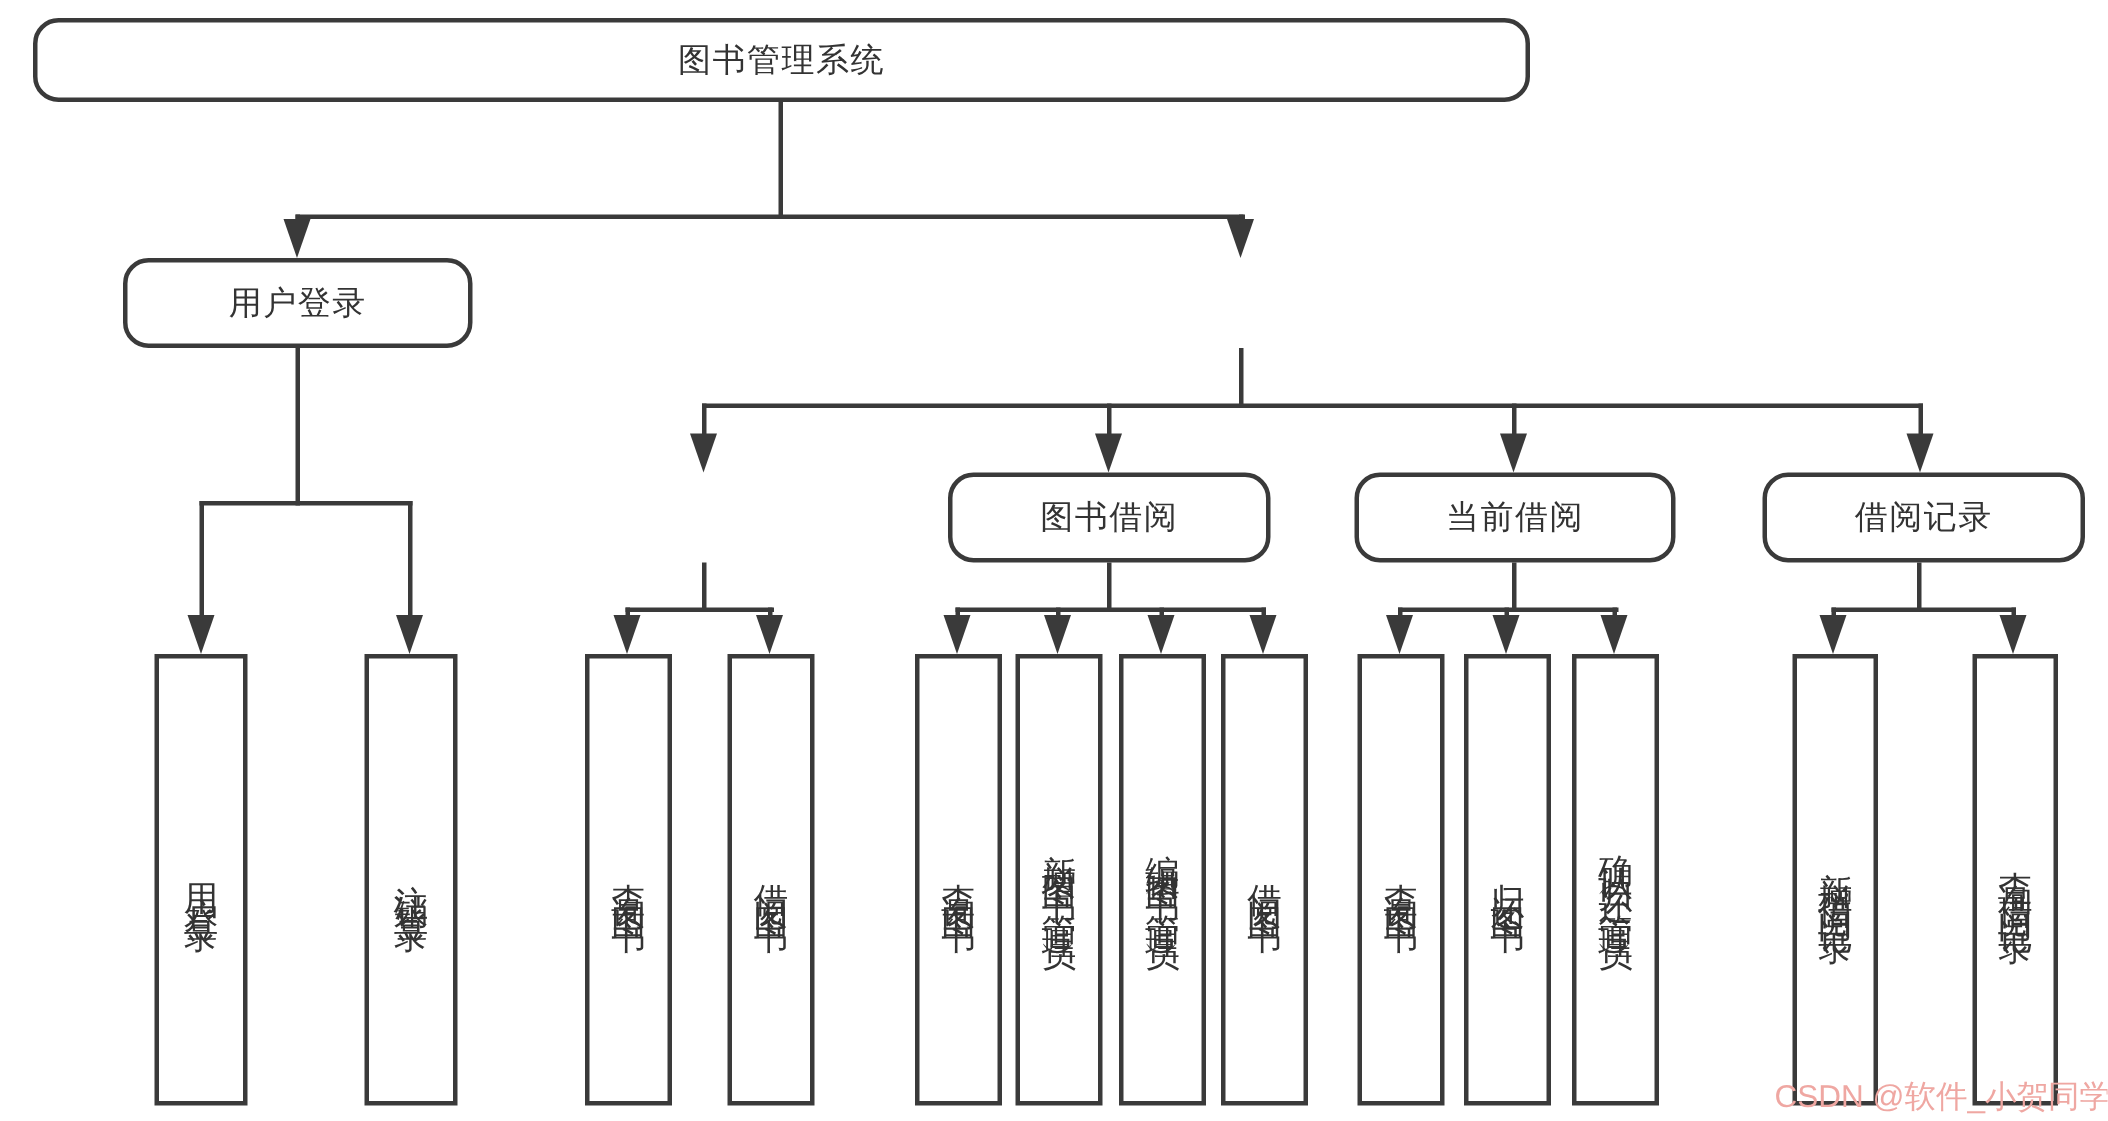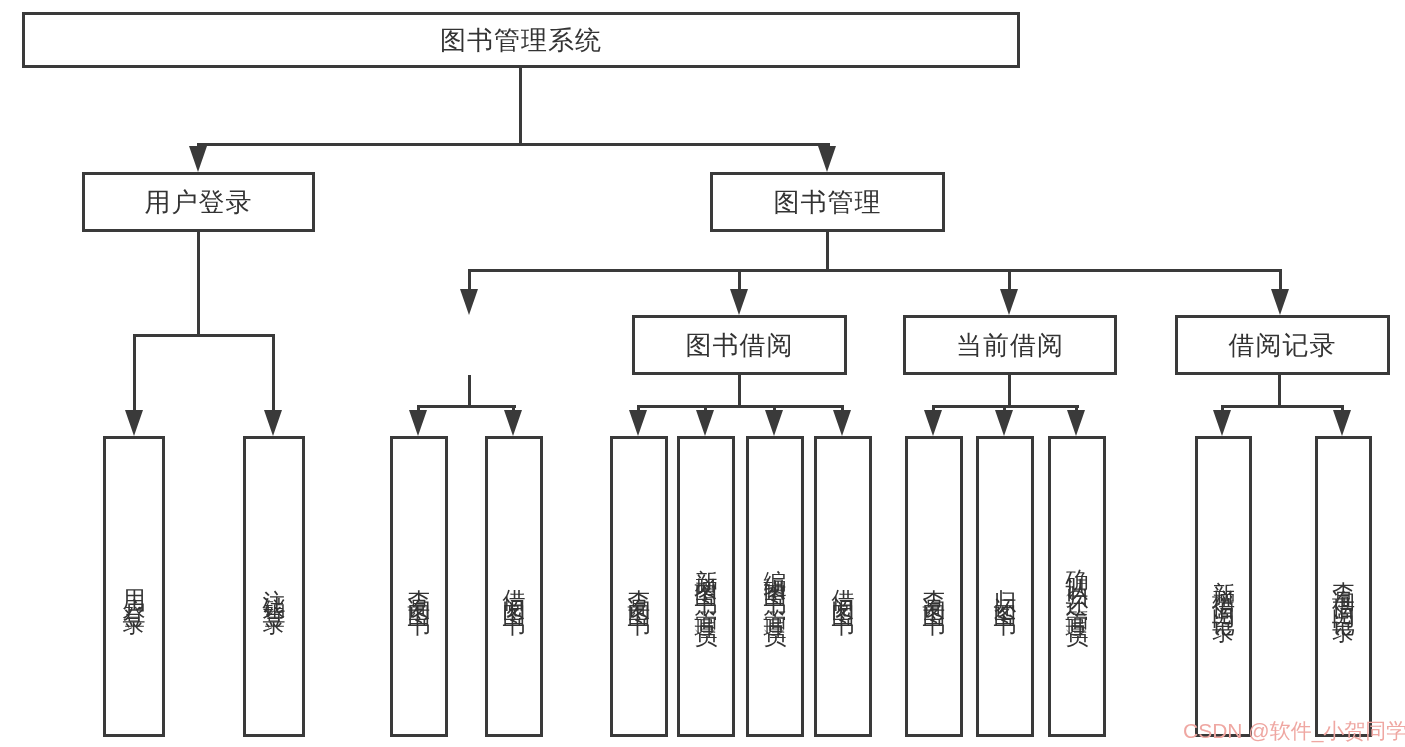--- a/index.html
+++ b/index.html
@@ -5,21 +5,21 @@
   html,body{margin:0;padding:0;}
   .stage{
     position:relative; width:1405px; height:747px; background:#ffffff;
     font-family:"Liberation Sans","DejaVu Sans",sans-serif; overflow:hidden;
   }
   .box{
     position:absolute; box-sizing:border-box; background:#ffffff;
     border:3px solid #3a3a3a; color:#333333;
     display:flex; align-items:center; justify-content:center;
   }
-  .hbox{ font-size:26px; letter-spacing:1px; }
+  .hbox{ font-size:22px; letter-spacing:1px;border-radius:17px; }
   .vbox{
     writing-mode:vertical-rl; text-orientation:mixed;
     font-size:23px; letter-spacing:8px; line-height:1;
     display:flex; align-items:center; justify-content:center;
   }
   .vline{ position:absolute; width:3px; background:#3a3a3a; }
   .hline{ position:absolute; height:3px; background:#3a3a3a; }
   .arrow{
     position:absolute; width:0; height:0;
     border-left:9px solid transparent; border-right:9px solid transparent;
@@ -38,21 +38,20 @@
   <div class="box hbox" style="left:22px;top:12px;width:998px;height:56px">图书管理系统</div>
 
   <div class="vline" style="left:519px;top:66px;height:79px"></div>
   <div class="hline" style="left:197px;top:143px;width:633px"></div>
   <div class="vline" style="left:197px;top:143px;height:8px"></div>
   <div class="arrow" style="left:189px;top:146px"></div>
   <div class="vline" style="left:826px;top:143px;height:8px"></div>
   <div class="arrow" style="left:818px;top:146px"></div>
 
   <div class="box hbox" style="left:82px;top:172px;width:233px;height:60px">用户登录</div>
-  <div class="box hbox" style="left:710px;top:172px;width:235px;height:60px">图书管理</div>
 
   <div class="vline" style="left:197px;top:232px;height:105px"></div>
   <div class="hline" style="left:133px;top:334px;width:142px"></div>
   <div class="vline" style="left:133px;top:334px;height:78px"></div>
   <div class="arrow" style="left:125px;top:410px"></div>
   <div class="vline" style="left:272px;top:334px;height:78px"></div>
   <div class="arrow" style="left:264px;top:410px"></div>
 
   <div class="vline" style="left:826px;top:232px;height:40px"></div>
   <div class="hline" style="left:468px;top:269px;width:814px"></div>

